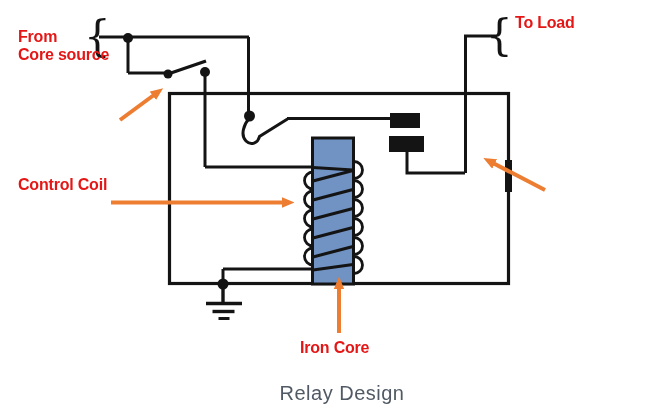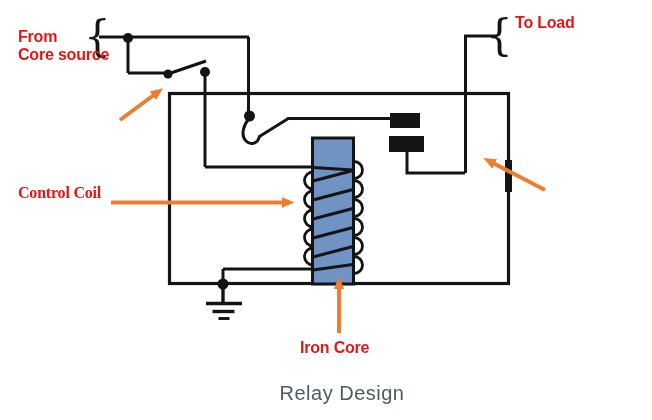--- a/index.html
+++ b/index.html
@@ -119,21 +119,21 @@
     <path class="arrow" marker-end="url(#ah)" d="M545 190 L489 161"></path>
     <path class="arrow" marker-end="url(#ah)" d="M339 333 L339 283"></path>
   </svg>
 
   <div class="red-label" style="left:18px; top:28px;">
     <div>From</div>
     <div>Core source</div>
   </div>
 
 
-  <div class="red-label" style="left:18px; top:184px;font-family:Liberation Serif, serif;">Control Coil</div>
+  <div class="red-label" style="left:18px; top:176px;">Control Coil</div>
 
   <div class="red-label" style="left:515px; top:14px;">To Load</div>
 
 
   <div class="red-label" style="left:300px; top:339px;">Iron Core</div>
 
   <div class="caption">Relay Design</div>
 </div>
 
 </body></html>

